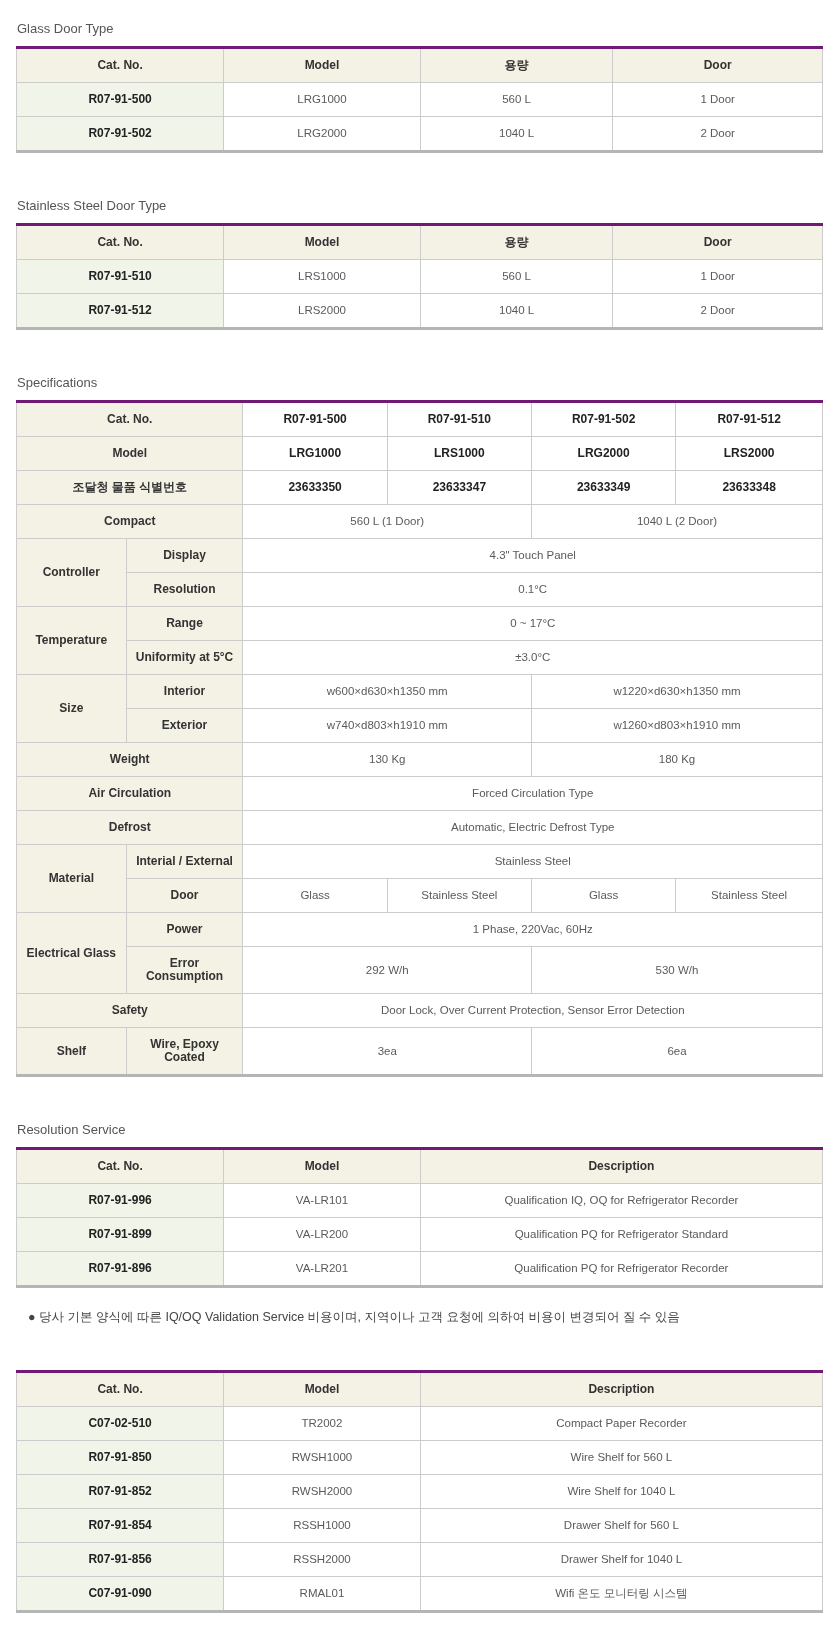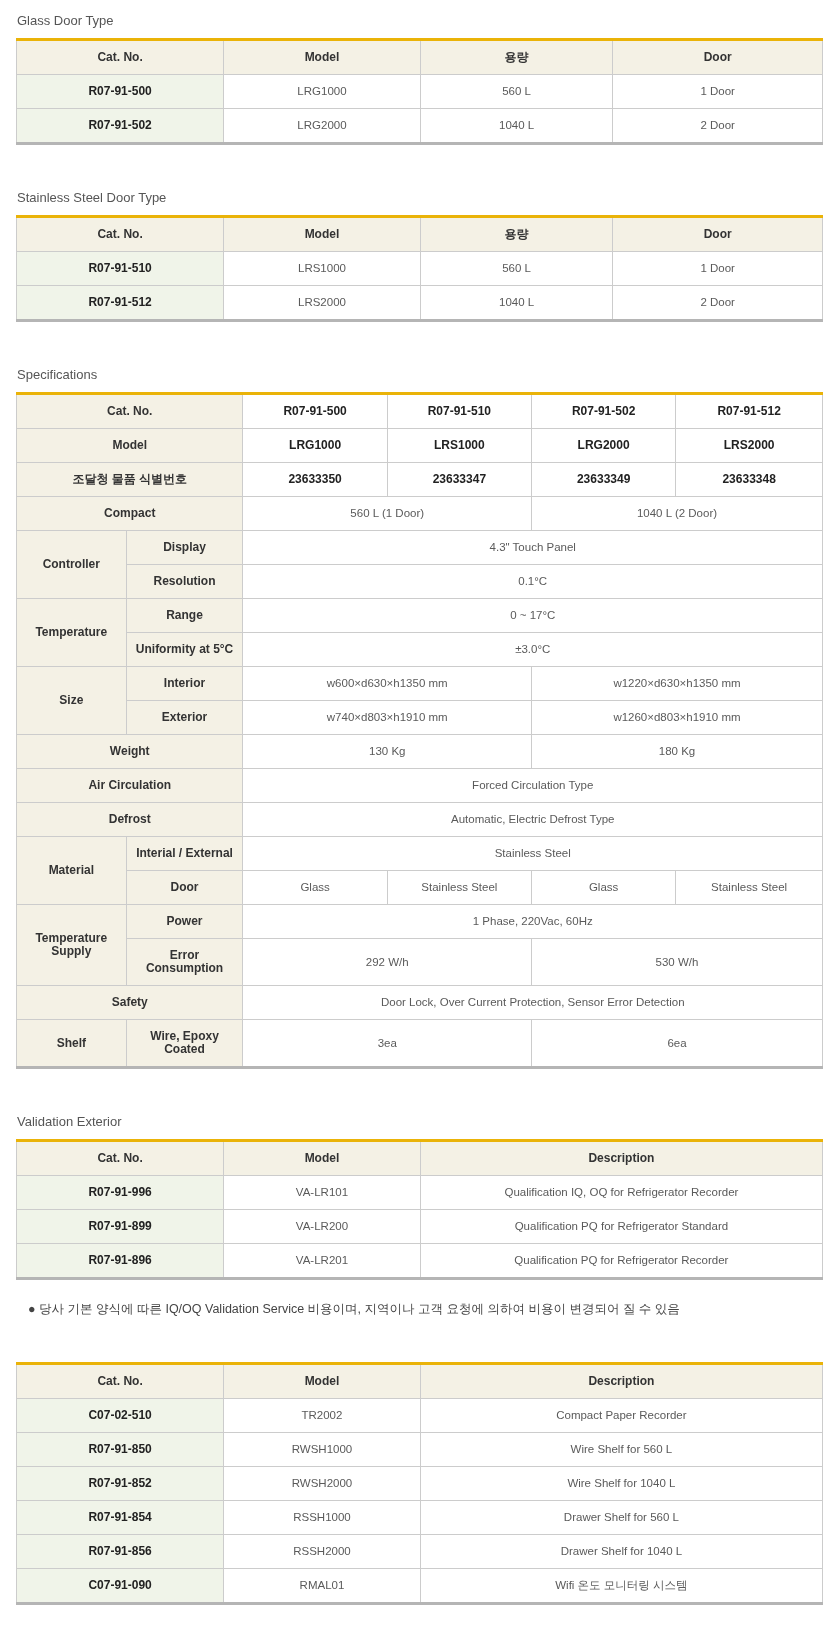--- a/index.html
+++ b/index.html
@@ -1,26 +1,26 @@
 <!DOCTYPE html>
 <html><head>
 <meta charset="utf-8">
 <style>
   html,body{margin:0;padding:0;background:#ffffff;}
   body{width:839px;font-family:"Liberation Sans","DejaVu Sans",sans-serif;-webkit-font-smoothing:antialiased;}
   .page{padding:13px 16px 28px 16px;}
-  .section{margin-top:0;}
+  .section{margin-top:8px;}
   .section + .section{margin-top:45px;}
   .section-title{
     font-size:13px;color:#555;font-weight:400;
     margin:0 0 9px 1px;line-height:16px;
   }
   table{
     width:100%;border-collapse:collapse;table-layout:fixed;
-    border-top:3px solid #eab308;border-bottom:3px solid #b5b5b5;
+    border-top:3px solid #701a75;border-bottom:3px solid #b5b5b5;
   }
   th,td{
     border:1px solid #cccccc;
     text-align:center;vertical-align:middle;
     padding:10px 6px;font-size:12px;line-height:13px;
     overflow:hidden;
   }
   .cell-h{background:#f4f1e5;color:#333;font-weight:700;}
   .cell-l{background:#f4f1e5;color:#333;font-weight:700;}
   .cell-g{background:#f0f4e9;color:#222;font-weight:700;}
@@ -190,21 +190,21 @@
             <td class="cell-d" colspan="4">Stainless Steel</td>
           </tr>
           <tr>
             <td class="cell-l">Door</td>
             <td class="cell-d">Glass</td>
             <td class="cell-d">Stainless Steel</td>
             <td class="cell-d">Glass</td>
             <td class="cell-d">Stainless Steel</td>
           </tr>
           <tr>
-            <td class="cell-l" rowspan="2">Temperature Supply</td>
+            <td class="cell-l" rowspan="2">Electrical Glass</td>
             <td class="cell-l">Power</td>
             <td class="cell-d" colspan="4">1 Phase, 220Vac, 60Hz</td>
           </tr>
           <tr>
             <td class="cell-l">Error Consumption</td>
             <td class="cell-d" colspan="2">292 W/h</td>
             <td class="cell-d" colspan="2">530 W/h</td>
           </tr>
           <tr>
             <td class="cell-l" colspan="2">Safety</td>
@@ -214,21 +214,21 @@
             <td class="cell-l">Shelf</td>
             <td class="cell-l">Wire, Epoxy Coated</td>
             <td class="cell-d" colspan="2">3ea</td>
             <td class="cell-d" colspan="2">6ea</td>
           </tr>
         </tbody>
       </table>
   </div>
 
   <div class="section">
-    <h2 class="section-title">Validation Exterior</h2>
+    <h2 class="section-title">Resolution Service</h2>
     <table>
         <colgroup>
           <col style="width: 25.7%;">
           <col style="width: 24.4%;">
           <col style="width: 49.9%;">
         </colgroup>
         <thead>
           <tr>
             <th class="cell-h">Cat. No.</th>
             <th class="cell-h">Model</th>

